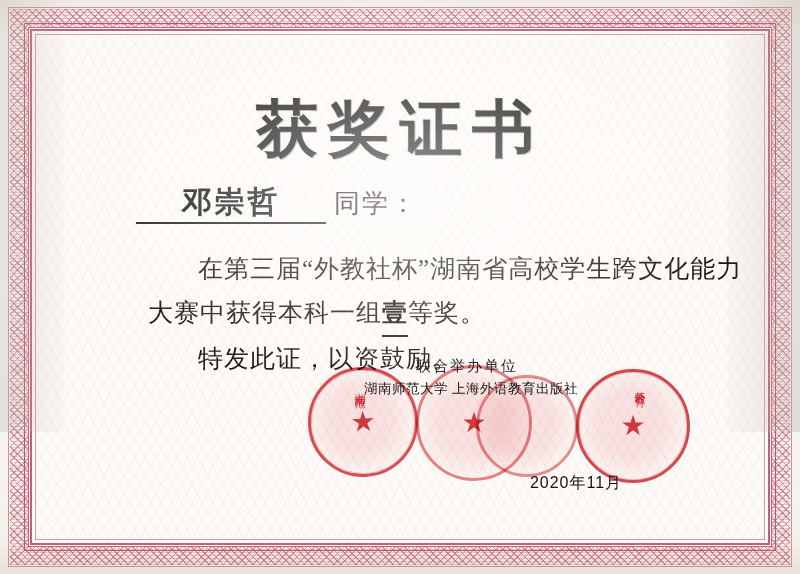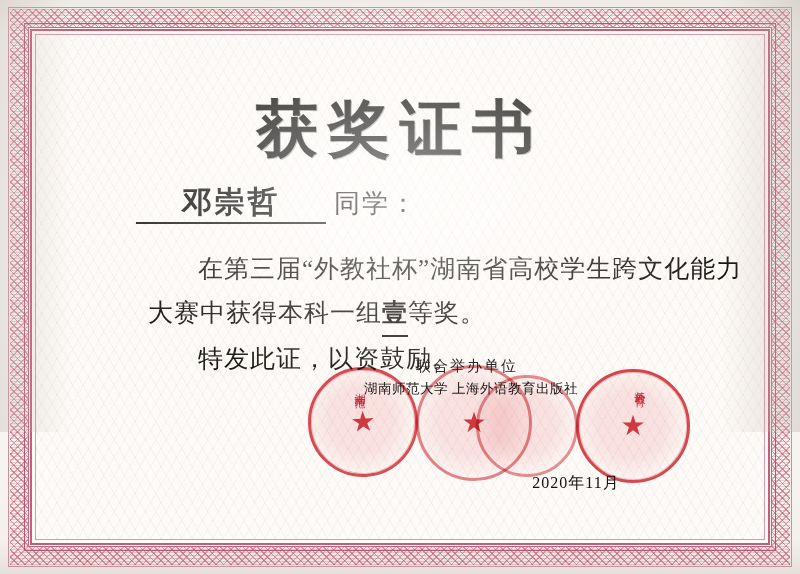--- a/index.html
+++ b/index.html
@@ -189,21 +189,21 @@
     color: #1a1614;
     letter-spacing: 0.5px;
     z-index: 3;
   }
 
   .issue-date {
     position: absolute;
     left: 430px; top: 438px;
     width: 220px;
     text-align: center;
-    font-family: Liberation Serif, serif;
+    font-family: Liberation Sans, sans-serif;
     font-size: 16px;
     color: #15110f;
     letter-spacing: 1px;
     z-index: 4;
   }
 
   
   .seal {
     position: absolute;
     border-radius: 50%;

